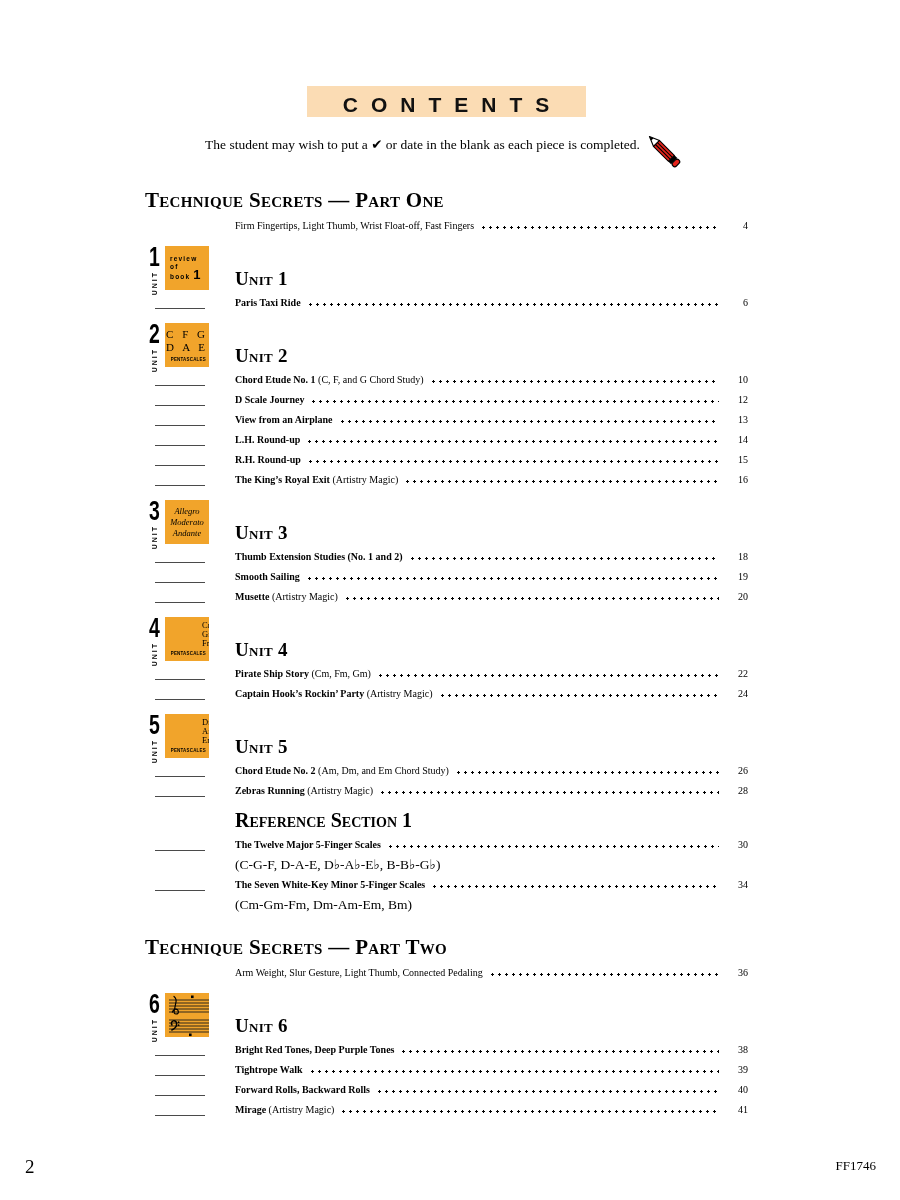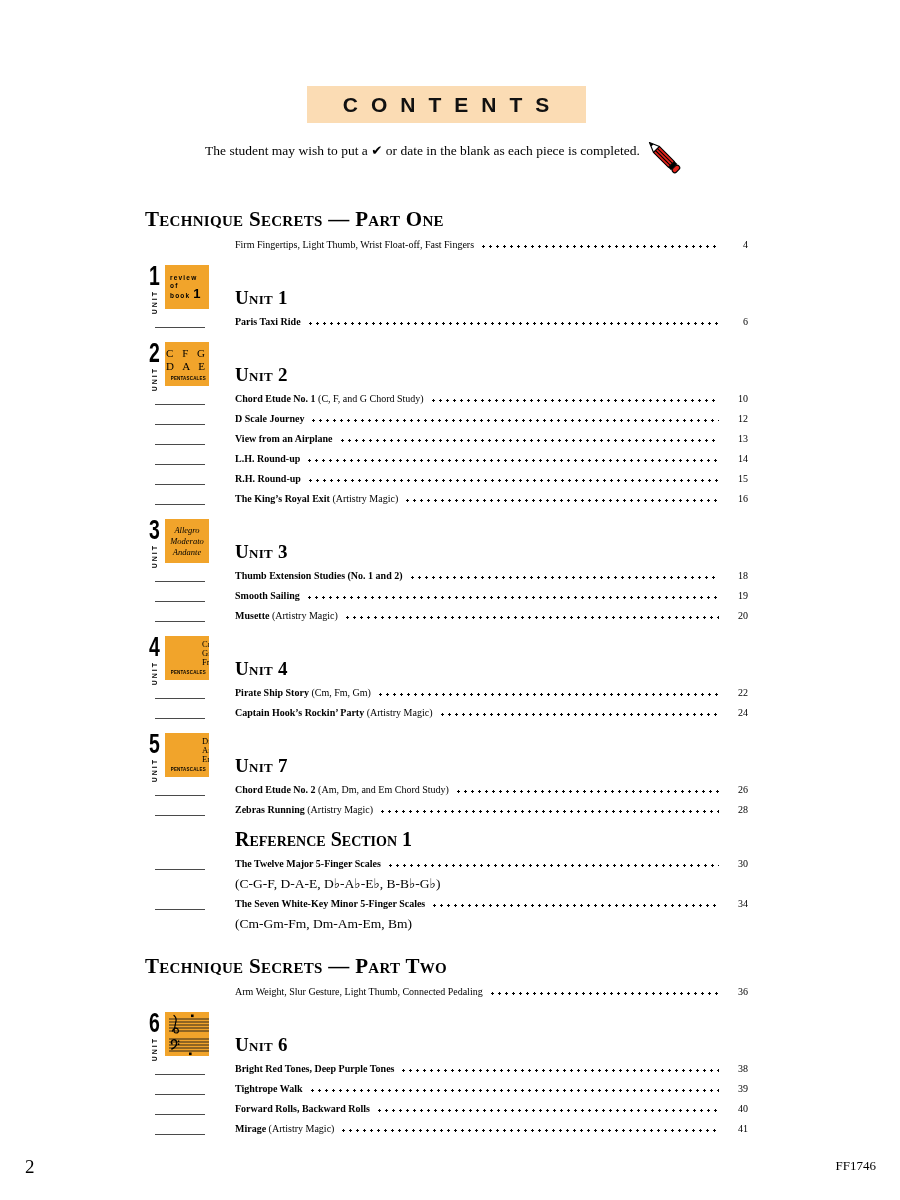--- a/index.html
+++ b/index.html
@@ -6,32 +6,32 @@
   body {
     width:900px; height:1200px; position:relative; overflow:hidden;
     background:#ffffff; font-family:"Liberation Serif", serif; color:#000;
   }
   .content { position:absolute; left:145px; top:86px; width:603px; }
 
   
   .header { text-align:center; }
   .contents-box {
     display:inline-block; background:var(--peach,#FBDCB4);
-    padding:7px 24px 6px 36px;
+    padding:7px 24px 0 36px;
   }
   .contents-box span {
     font-family:"Liberation Sans", sans-serif; font-weight:bold;
     font-size:21px; letter-spacing:13px; color:#111;
   }
   .subtitle-row { margin-top:6px; white-space:nowrap; position:relative; }
   .subtitle { font-size:13.5px; }
   .pencil { display:inline-block; vertical-align:middle; margin-left:2px; transform:translateY(9px); }
 
   
-  .part { margin-top:34px; }
+  .part { margin-top:21px; }
   .part2 { margin-top:20px; }
   .part-heading {
     font-weight:bold; font-size:21px; font-variant:small-caps;
     letter-spacing:0.3px; margin:0 0 3px 0;
   }
 
   
   .rows { }
   .row { display:flex; align-items:baseline; line-height:20px; font-size:10px; }
   .blank {
@@ -289,21 +289,21 @@
         <div class="badge-num">5</div>
         <div class="badge-vert">UNIT</div>
       </div>
       <div class="badge-square">
         <div class="bq-minor">Dm</div>
         <div class="bq-minor">Am</div>
         <div class="bq-minor">Em</div>
         <div class="bq-foot">PENTASCALES</div>
       </div>
     </div>
-    <h3 class="unit-heading">Unit 7</h3>
+    <h3 class="unit-heading">Unit 5</h3>
     <div class="rows">
   <div class="row">
     <span class="blank"></span>
     <span class="title"><b class="t">Chord Etude No. 2</b><span class="s"> (Am, Dm, and Em Chord Study)</span></span>
     <span class="leader"></span>
     <span class="pagenum">26</span>
   </div>
 
   <div class="row">
     <span class="blank"></span>

